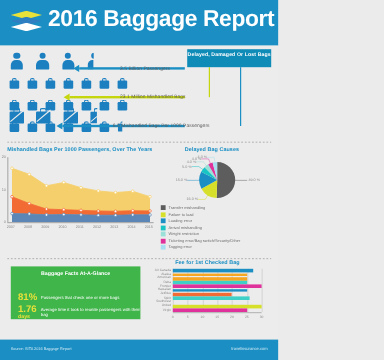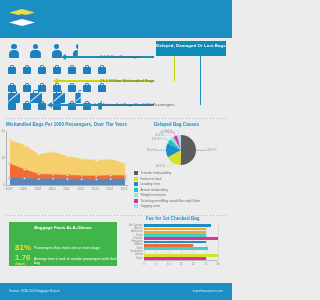--- a/index.html
+++ b/index.html
@@ -99,21 +99,21 @@
   .lgt{font-size:3.3px;color:#6e6e6e;white-space:nowrap;}
 
   
   .facts{position:absolute;left:9px;top:222px;width:108px;height:44px;background:#3fb54a;}
   .facts .ft{position:absolute;left:0;top:3px;width:108px;text-align:center;color:#fff;
              font-size:4.4px;font-weight:700;}
   .fr{position:absolute;left:6px;display:flex;align-items:flex-start;}
   .fr .big{color:#e8e13a;font-weight:700;font-size:8px;line-height:8px;width:19px;flex:0 0 auto;}
   .fr .big small{display:block;font-size:4.4px;line-height:4.6px;}
   .fr .txt{color:#fff;font-size:3.6px;line-height:4.4px;padding-top:2px;}
-  .fr1{top:12px;} .fr2{top:22px;} .fr3{top:32px;align-items:center;}
+  .fr1{top:12px;} .fr2{top:22px;} .fr3{top:32px;}
 
   
   .feeWrap{position:absolute;left:122px;top:216px;width:106px;height:56px;}
   .feeWrap .ptitle{position:absolute;left:24px;top:0;}
   .feeBox{position:absolute;left:22px;top:8px;width:74px;height:40px;}
   .fgrid{position:absolute;top:0;width:1px;height:36px;background:#d8d8d8;}
   .fbarRow{position:absolute;left:0;height:2.7px;}
   .fname{position:absolute;right:calc(100% + 1.5px);top:-.6px;font-size:2.7px;color:#8d8d8d;
          white-space:nowrap;}
   .fxax{position:absolute;left:0;top:36px;width:74px;height:1px;background:#bbb;}
@@ -134,20 +134,21 @@
       <div class="lyr lyr1">
           <i></i>
         </div>
       <div class="lyr lyr2">
           <i></i>
         </div>
       <div class="lyr lyr3">
           <i></i>
         </div>
     </div>
+    <div class="title">2016 Baggage Report</div>
   </div>
 
   <div class="stats">
 
     <div class="iconrow row1">
       <span class="person"><span class="hd"></span><span class="bd"></span></span>
       <span class="person"><span class="hd"></span><span class="bd"></span></span>
       <span class="person"><span class="hd"></span><span class="bd"></span></span>
       <span class="person half"><span class="hd"></span><span class="bd"></span></span>
     </div>

